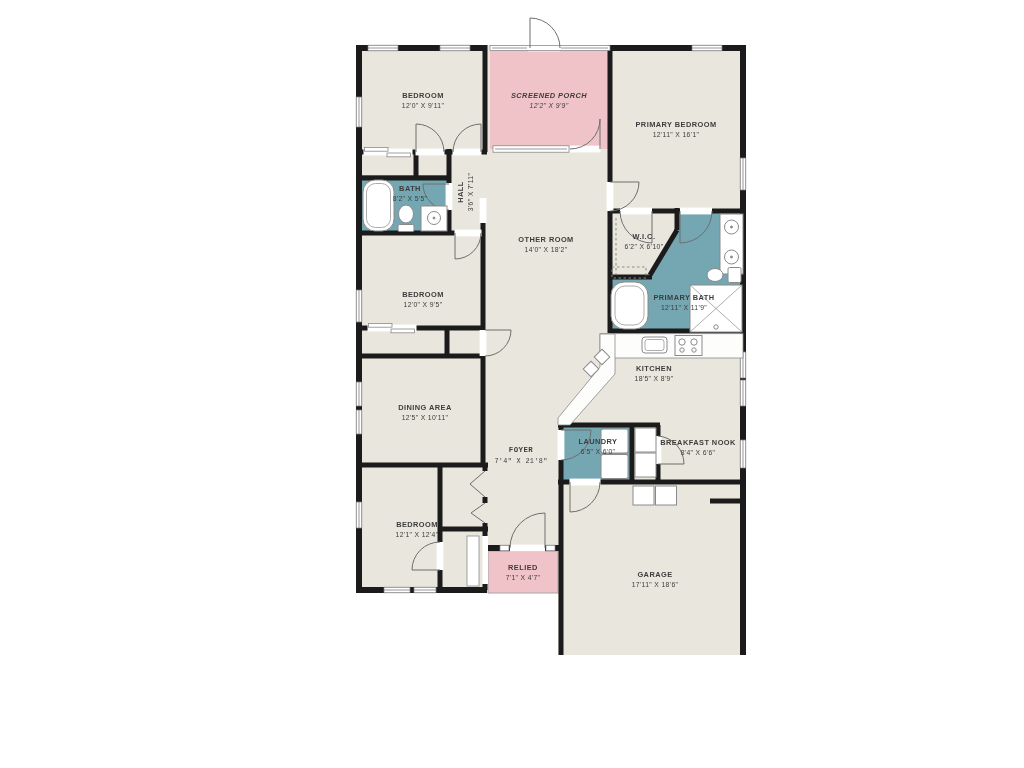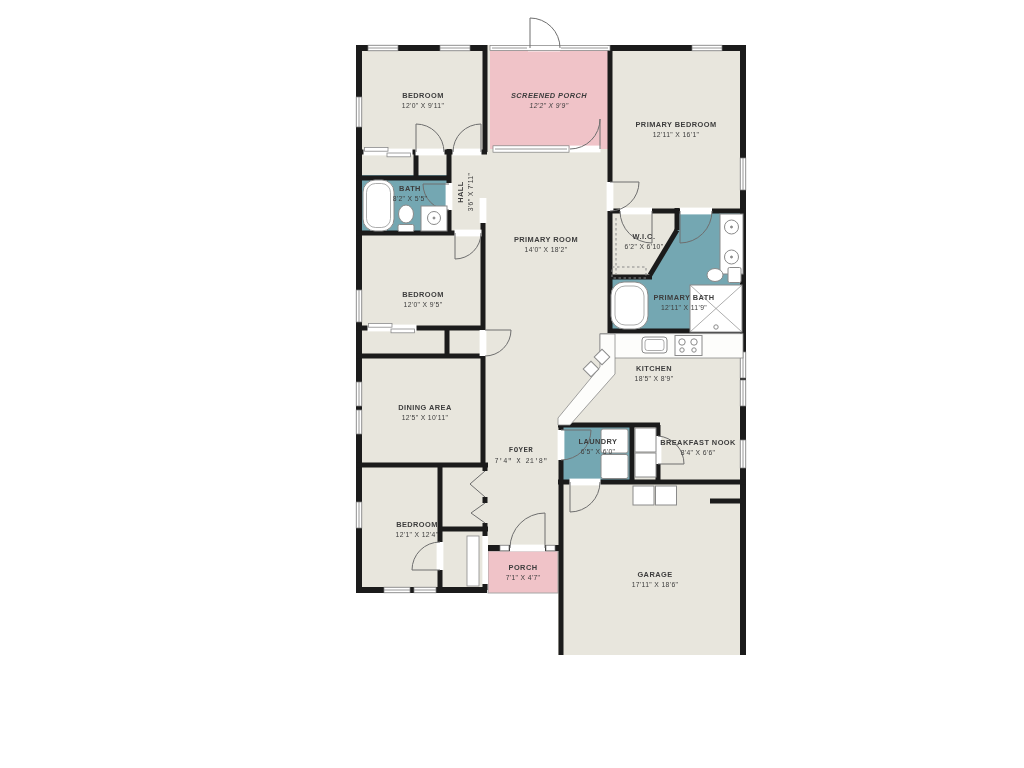--- a/index.html
+++ b/index.html
@@ -251,21 +251,21 @@
       </div>
     <div class="room-label" style="left:56px;top:159px;">
       <span class="nm">BATH</span>
         <span class="dm">8'2" X 5'5"</span>
       </div>
     <div class="room-label rot" style="left:112px;top:168px;">
       <span class="nm">HALL</span>
         <span class="dm">3'6" X 7'11"</span>
       </div>
     <div class="room-label" style="left:192px;top:210px;">
-      <span class="nm">PRIMARY ROOM</span>
+      <span class="nm">OTHER ROOM</span>
         <span class="dm">14'0" X 18'2"</span>
       </div>
     <div class="room-label" style="left:290px;top:207px;">
       <span class="nm">W.I.C.</span>
         <span class="dm">6'2" X 6'10"</span>
       </div>
     <div class="room-label" style="left:69px;top:265px;">
       <span class="nm">BEDROOM</span>
         <span class="dm">12'0" X 9'5"</span>
       </div>
@@ -291,21 +291,21 @@
       </div>
     <div class="room-label" style="left:344px;top:413px;">
       <span class="nm">BREAKFAST NOOK</span>
         <span class="dm">8'4" X 6'6"</span>
       </div>
     <div class="room-label" style="left:63px;top:495px;">
       <span class="nm">BEDROOM</span>
         <span class="dm">12'1" X 12'4"</span>
       </div>
     <div class="room-label" style="left:169px;top:538px;">
-      <span class="nm">PORCH</span>
+      <span class="nm">RELIED</span>
         <span class="dm">7'1" X 4'7"</span>
       </div>
     <div class="room-label" style="left:301px;top:545px;">
       <span class="nm">GARAGE</span>
         <span class="dm">17'11" X 18'6"</span>
       </div>
   </div>
 
 
   <div id="disclaimer">

